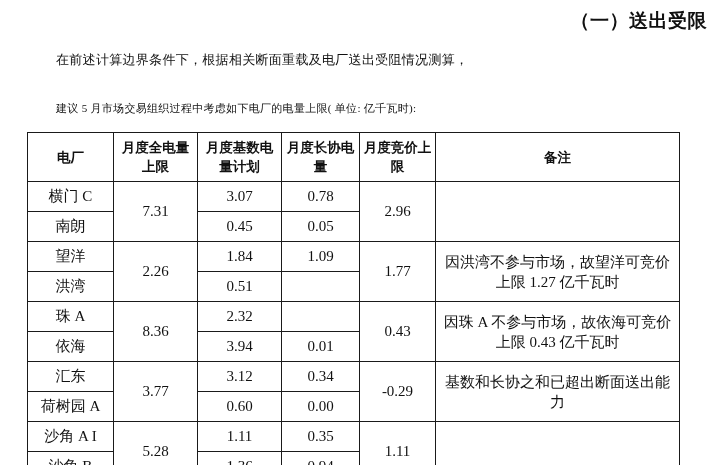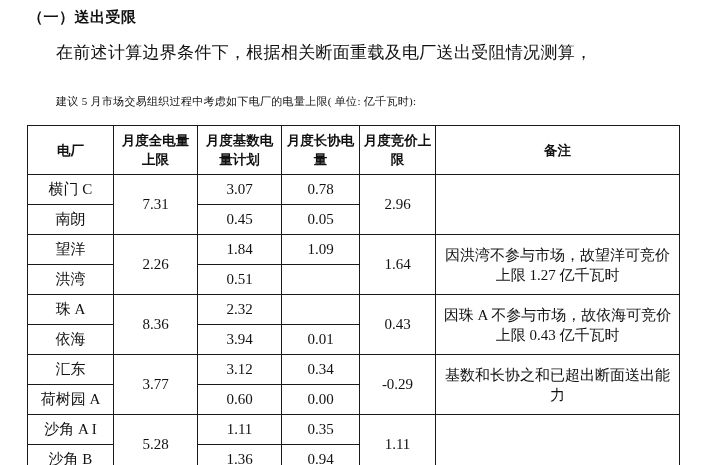--- a/index.html
+++ b/index.html
@@ -16,27 +16,28 @@
     overflow: hidden;
   }
   .page {
     width: 707px;
     height: 465px;
     position: relative;
     padding: 0;
     box-sizing: border-box;
   }
   .heading {
-    font-size: 15px;
+    font-size: 19px;
     font-weight: bold;
     margin: 8px 0 2px 28px;
     letter-spacing: 0.5px;
+    text-align: right;
   }
   .para {
-    font-size: 17px;
+    font-size: 13px;
     line-height: 28px;
     margin: 12px 26px 0 26px;
     text-indent: 30px;
     letter-spacing: 0.3px;
   }
   .para2 {
     font-size: 11px;
     line-height: 28px;
     margin: 20px 26px 0 26px;
     text-indent: 30px;
@@ -120,21 +121,21 @@
         <tr>
           <td class="plantname">南朗</td>
           <td class="num">0.45</td>
           <td class="num">0.05</td>
         </tr>
         <tr>
           <td class="plantname">望洋</td>
           <td class="num" rowspan="2">2.26</td>
           <td class="num">1.84</td>
           <td class="num">1.09</td>
-          <td class="num" rowspan="2">1.64</td>
+          <td class="num" rowspan="2">1.77</td>
           <td class="note" rowspan="2">因洪湾不参与市场，故望洋可竞价上限 1.27 亿千瓦时</td>
         </tr>
         <tr>
           <td class="plantname">洪湾</td>
           <td class="num">0.51</td>
           <td class="num"></td>
         </tr>
         <tr>
           <td class="plantname">珠 A</td>
           <td class="num" rowspan="2">8.36</td>

